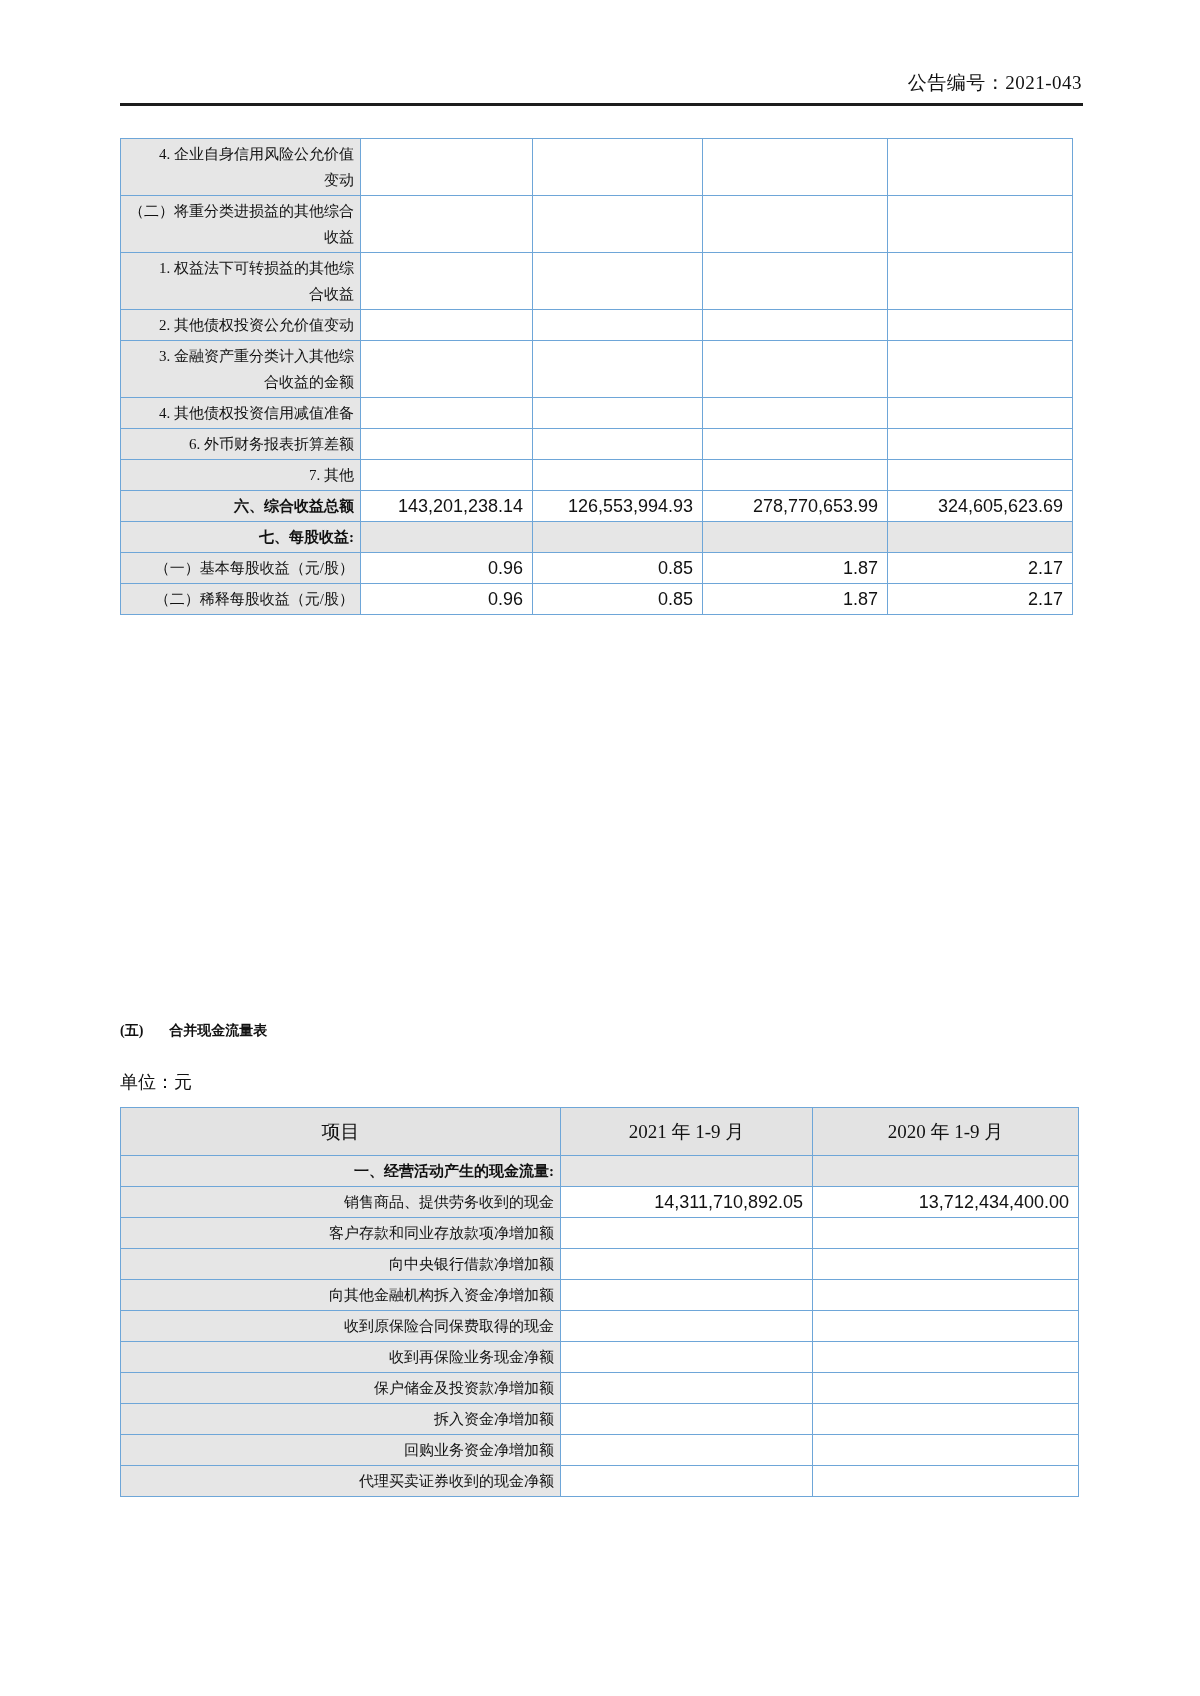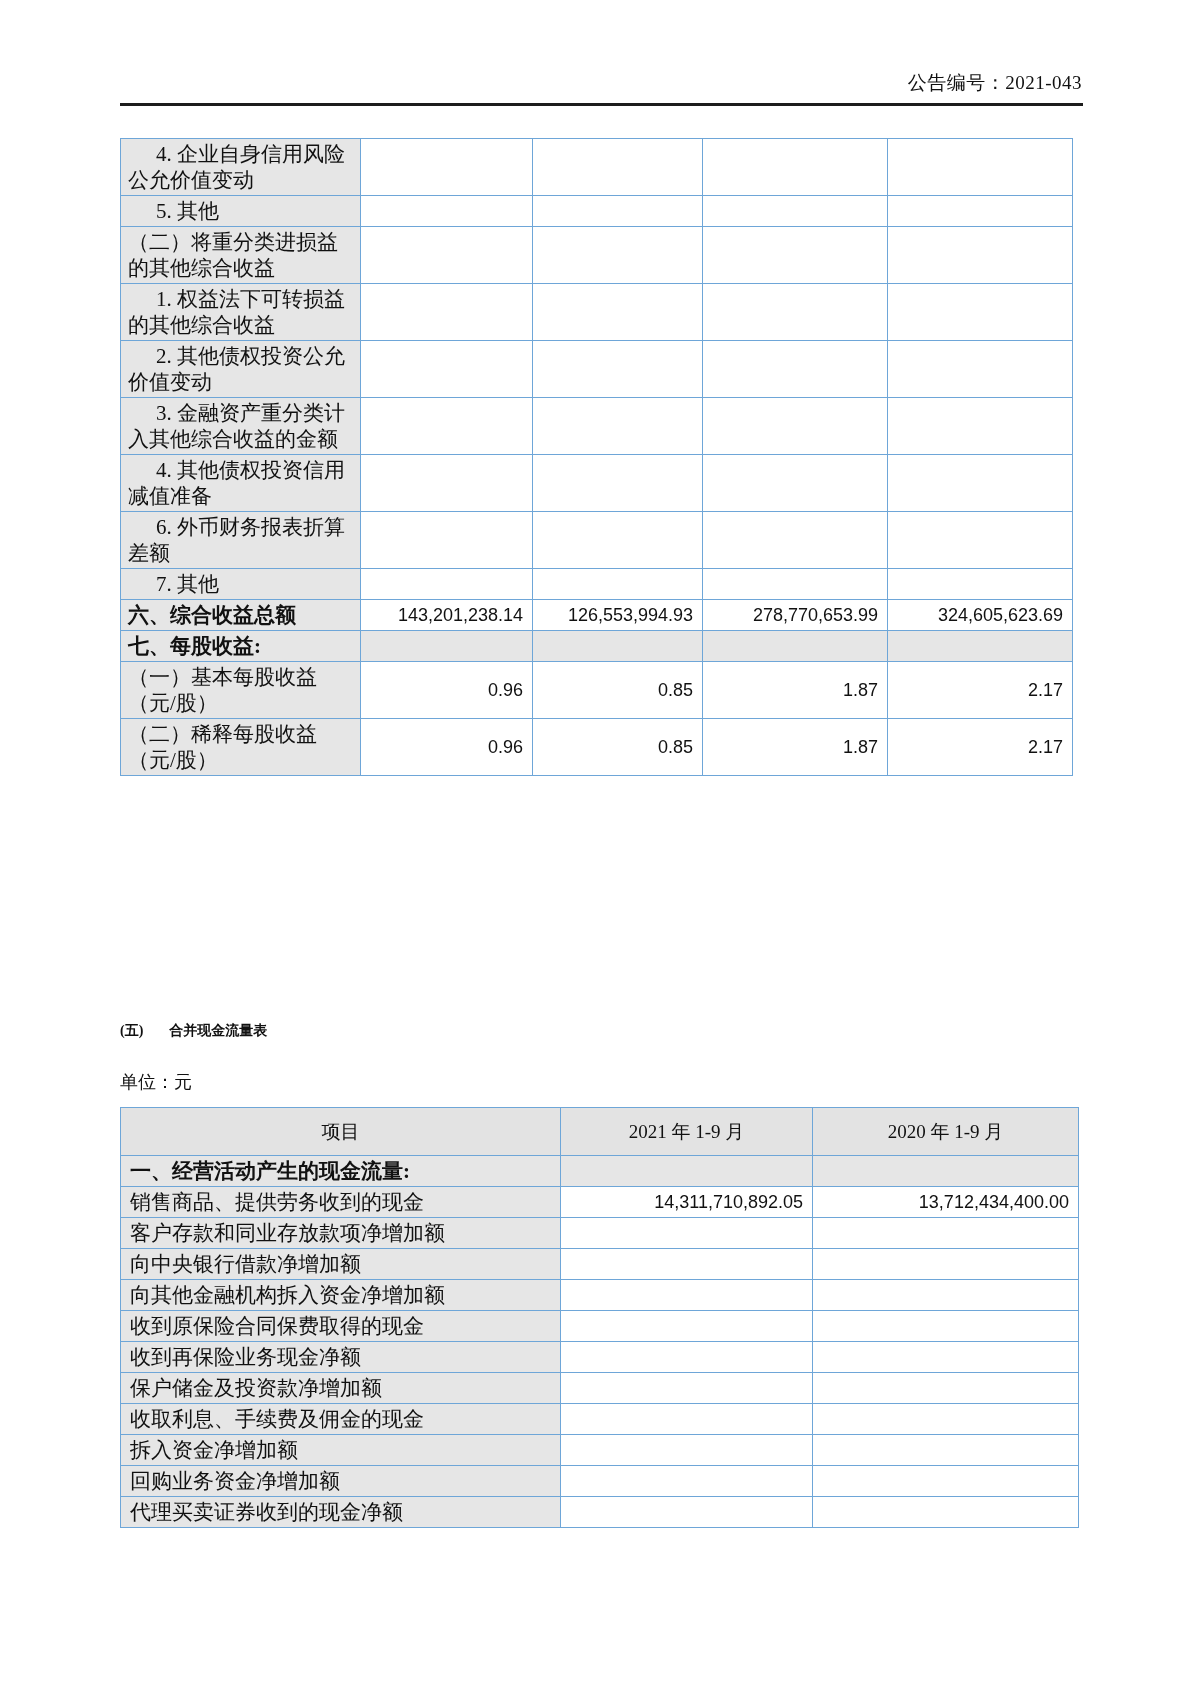--- a/index.html
+++ b/index.html
@@ -37,24 +37,24 @@
     border-collapse: collapse;
     table-layout: fixed;
   }
   td, th {
     border: 1.5px solid #6ea6d8;
     vertical-align: middle;
     overflow: hidden;
   }
   .label-cell {
     background: #e6e6e6;
-    font-size: 21px;
+    font-size: 15px;
     line-height: 26px;
     padding: 2px 6px 2px 7px;
-    text-align: left;
+    text-align: right;
     word-break: break-all;
   }
   .label-cell.indent { text-indent: 28px; }
   .value-cell {
     background: #ffffff;
     text-align: right;
     font-family: "Liberation Sans", sans-serif;
     font-size: 18px;
     padding: 2px 9px 2px 4px;
     white-space: nowrap;
@@ -118,27 +118,20 @@
   <colgroup>
     <col style="width:240px">
     <col style="width:172px">
     <col style="width:170px">
     <col style="width:185px">
     <col style="width:185px">
   </colgroup>
   <tbody id="income-tbody">
       <tr>
         <td class="label-cell indent">4. 企业自身信用风险公允价值变动</td>
-        <td class="value-cell"></td>
-        <td class="value-cell"></td>
-        <td class="value-cell"></td>
-        <td class="value-cell"></td>
-      </tr>
-      <tr>
-        <td class="label-cell indent">5. 其他</td>
         <td class="value-cell"></td>
         <td class="value-cell"></td>
         <td class="value-cell"></td>
         <td class="value-cell"></td>
       </tr>
       <tr>
         <td class="label-cell">（二）将重分类进损益的其他综合收益</td>
         <td class="value-cell"></td>
         <td class="value-cell"></td>
         <td class="value-cell"></td>
@@ -271,25 +264,20 @@
         <td class="label-cell">收到再保险业务现金净额</td>
         <td class="value-cell"></td>
         <td class="value-cell"></td>
       </tr>
       <tr>
         <td class="label-cell">保户储金及投资款净增加额</td>
         <td class="value-cell"></td>
         <td class="value-cell"></td>
       </tr>
       <tr>
-        <td class="label-cell">收取利息、手续费及佣金的现金</td>
-        <td class="value-cell"></td>
-        <td class="value-cell"></td>
-      </tr>
-      <tr>
         <td class="label-cell">拆入资金净增加额</td>
         <td class="value-cell"></td>
         <td class="value-cell"></td>
       </tr>
       <tr>
         <td class="label-cell">回购业务资金净增加额</td>
         <td class="value-cell"></td>
         <td class="value-cell"></td>
       </tr>
       <tr>

